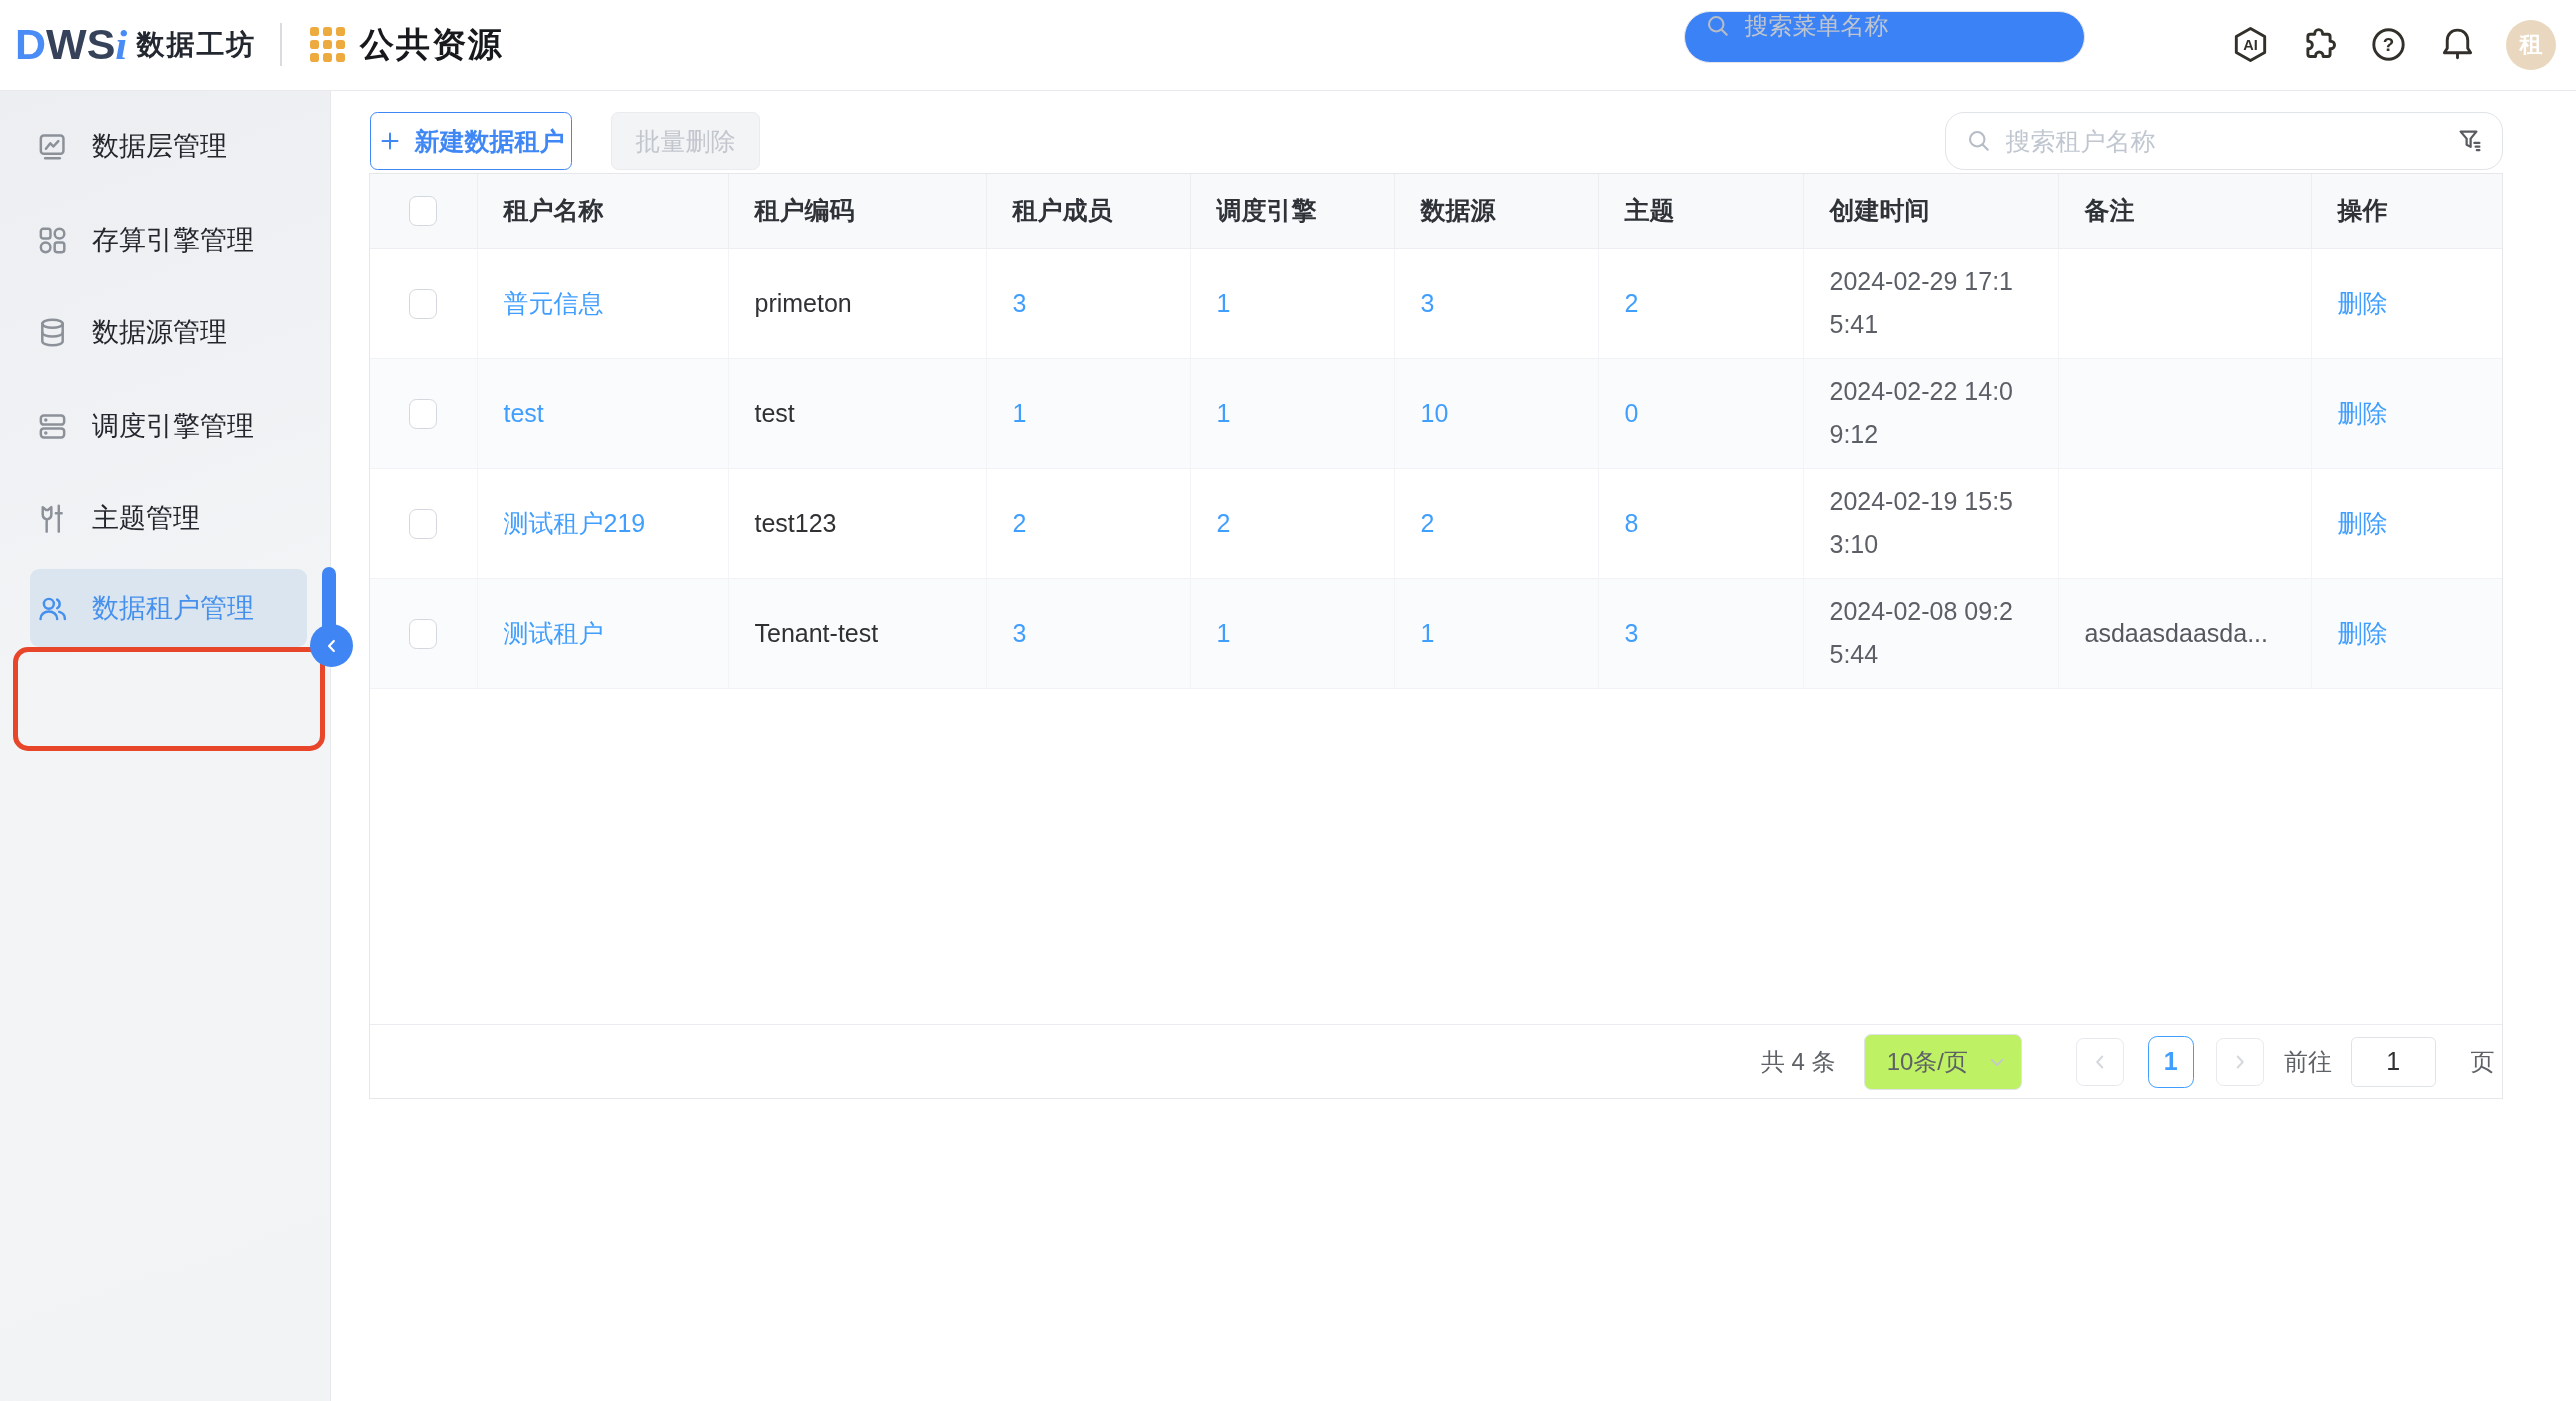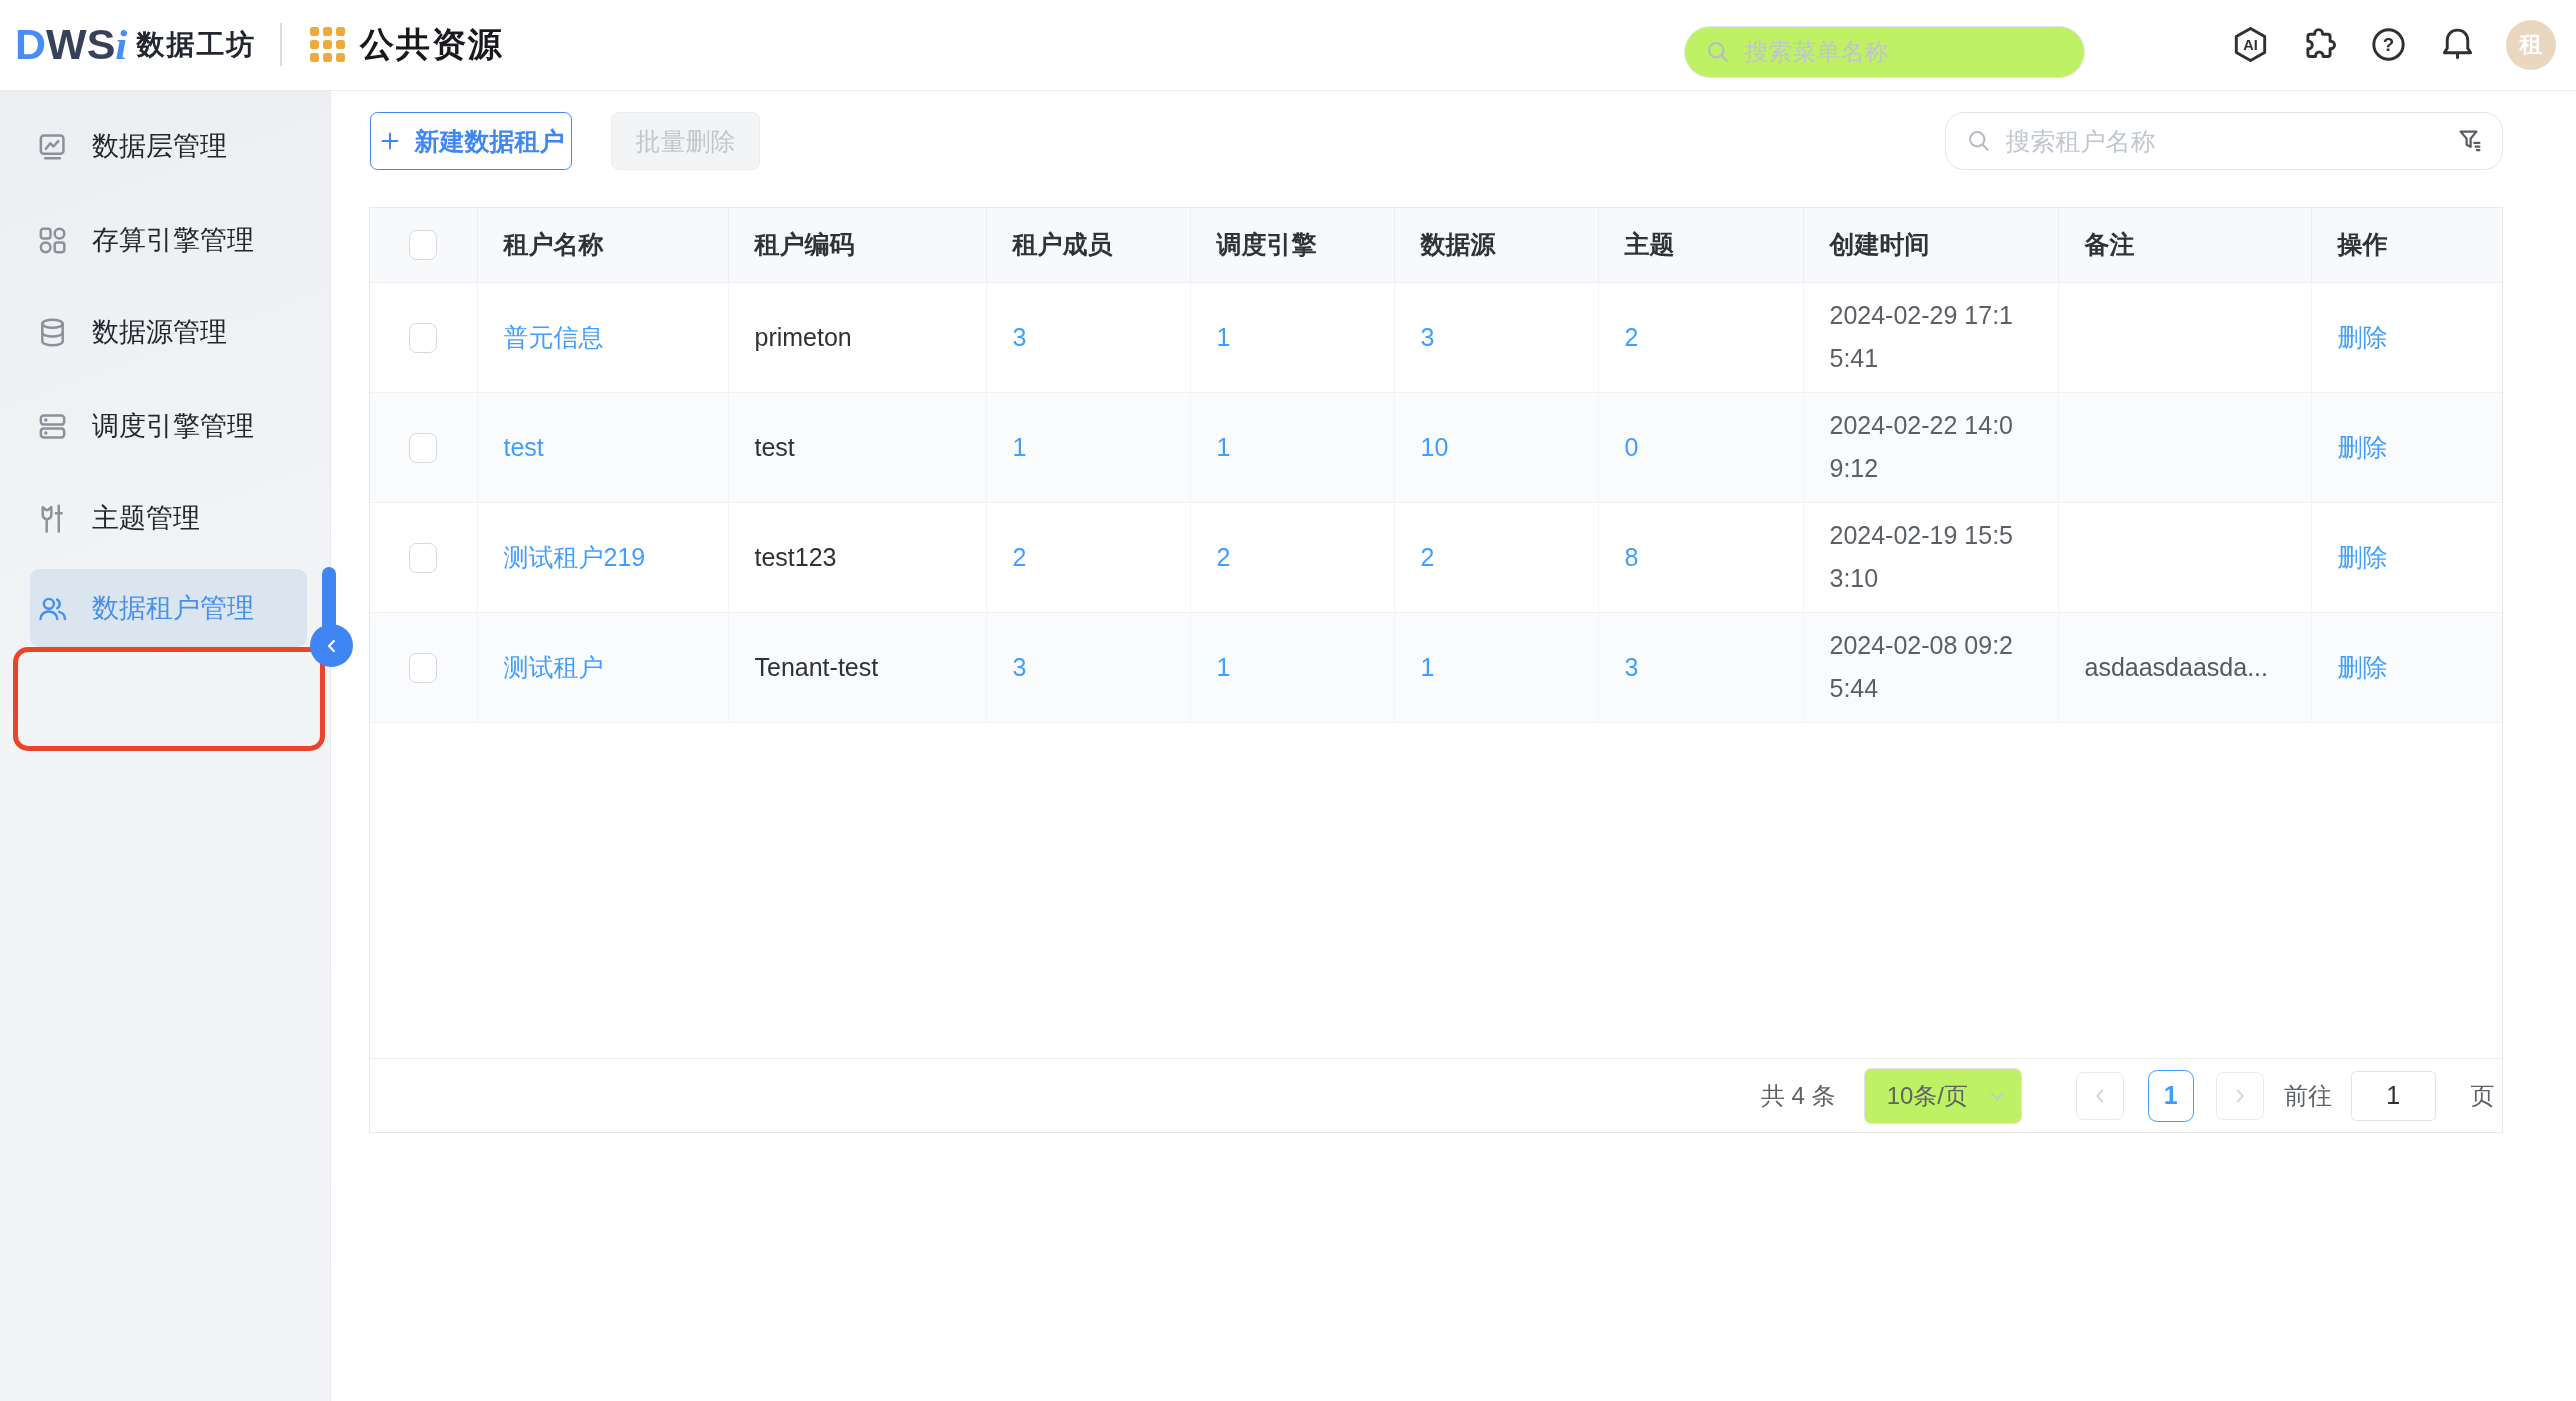--- a/index.html
+++ b/index.html
@@ -17,23 +17,23 @@
   .logo-text { font-size:43px; font-weight:800; letter-spacing:0px; line-height:1; }
   .logo-d { color:#4a8cf5; }
   .logo-ws { color:#36425a; }
   .logo-i { color:#4a8cf5; font-style:italic; font-family:"Liberation Serif",serif; font-weight:700; }
   .logo-suffix { font-size:28px; color:#23272f; font-weight:600; margin-left:9.3px; letter-spacing:1.9px; }
   .brand-divider { width:1.9px; height:43px; background:#d9dbdf; margin:0 28px 0 24px; }
   .app-grid-icon { width:35px; height:35px; display:grid; grid-template-columns:repeat(3,1fr); gap:3.7px; margin-right:15px; }
   .app-grid-icon span { background:#edaa3e; border-radius:2.8px; }
   .app-title { font-size:34px; font-weight:700; color:#17191c; letter-spacing:1.9px; }
 
-  .topbar-search { position:absolute; left:1684px; top:26px; width:401px; height:52px;
-    border:1.9px solid #e4e6ea; border-radius:26px; display:flex; align-items:center;
-    padding:0 9.3px 0 18.6px; background:#bef264; }
+  .topbar-search { position:absolute; left:1684px; top:11px; width:401px; height:52px;
+    border:1.9px solid #e4e6ea; border-radius:26px; display:flex; align-items:flex-start;
+    padding:0 9.3px 0 18.6px; background:#3b82f6; }
   .topbar-search input { border:none; outline:none; flex:1; font-size:24px; margin-left:13px;
     font-family:inherit; color:#303133; background:transparent; }
   .topbar-search input::placeholder { color:#bfc5cf; }
 
   .topbar-icons { position:absolute; left:2230px; top:0; height:89px; display:flex; align-items:center; gap:28px; }
   .tb-icon { width:41px; height:41px; color:#33302b; cursor:pointer; }
   .avatar { width:50px; height:50px; border-radius:50%; background:#e9d8bf; color:#fff;
     font-size:23px; font-weight:600; display:flex; align-items:center; justify-content:center; cursor:pointer; }
 
   
@@ -69,21 +69,21 @@
   .tenant-search { position:absolute; left:1945px; top:112px; width:558px; height:58px;
     border:1.9px solid #e0e3e8; border-radius:19px; display:flex; align-items:center;
     padding:0 16.7px 0 18.6px; background:#fff; }
   .tenant-search input { border:none; outline:none; flex:1; font-size:25px; margin-left:13px;
     font-family:inherit; color:#303133; background:transparent; }
   .tenant-search input::placeholder { color:#c0c6d0; }
   .search-glyph { width:28px; height:28px; color:#b6bcc6; flex:none; }
   .funnel { width:30px; height:30px; color:#585b60; flex:none; cursor:pointer; }
 
   
-  .table-box { position:absolute; left:369px; top:207px; width:2134px; height:926px;
+  .table-box { position:absolute; left:369px; top:173px; width:2134px; height:926px;
     border:1.9px solid #e5e7eb; background:#fff; }
   table { border-collapse:collapse; table-layout:fixed; width:100%; }
   th, td { text-align:left; font-size:25px; padding:0 24px 0 26px; overflow:hidden; }
   thead th { height:74px; background:#f8f9fb; color:#2f3338; font-weight:600;
     border-bottom:1.9px solid #eceef2; border-right:1.9px solid #eceef2; }
   thead th:last-child { border-right:none; }
   tbody td { height:110px; border-bottom:1.9px solid #f0f2f5; border-right:1.9px solid #f2f4f7; }
   tbody td:last-child { border-right:none; }
   tbody tr.striped { background:#fafbfc; }
   .cb-cell { text-align:center; padding:0; }

